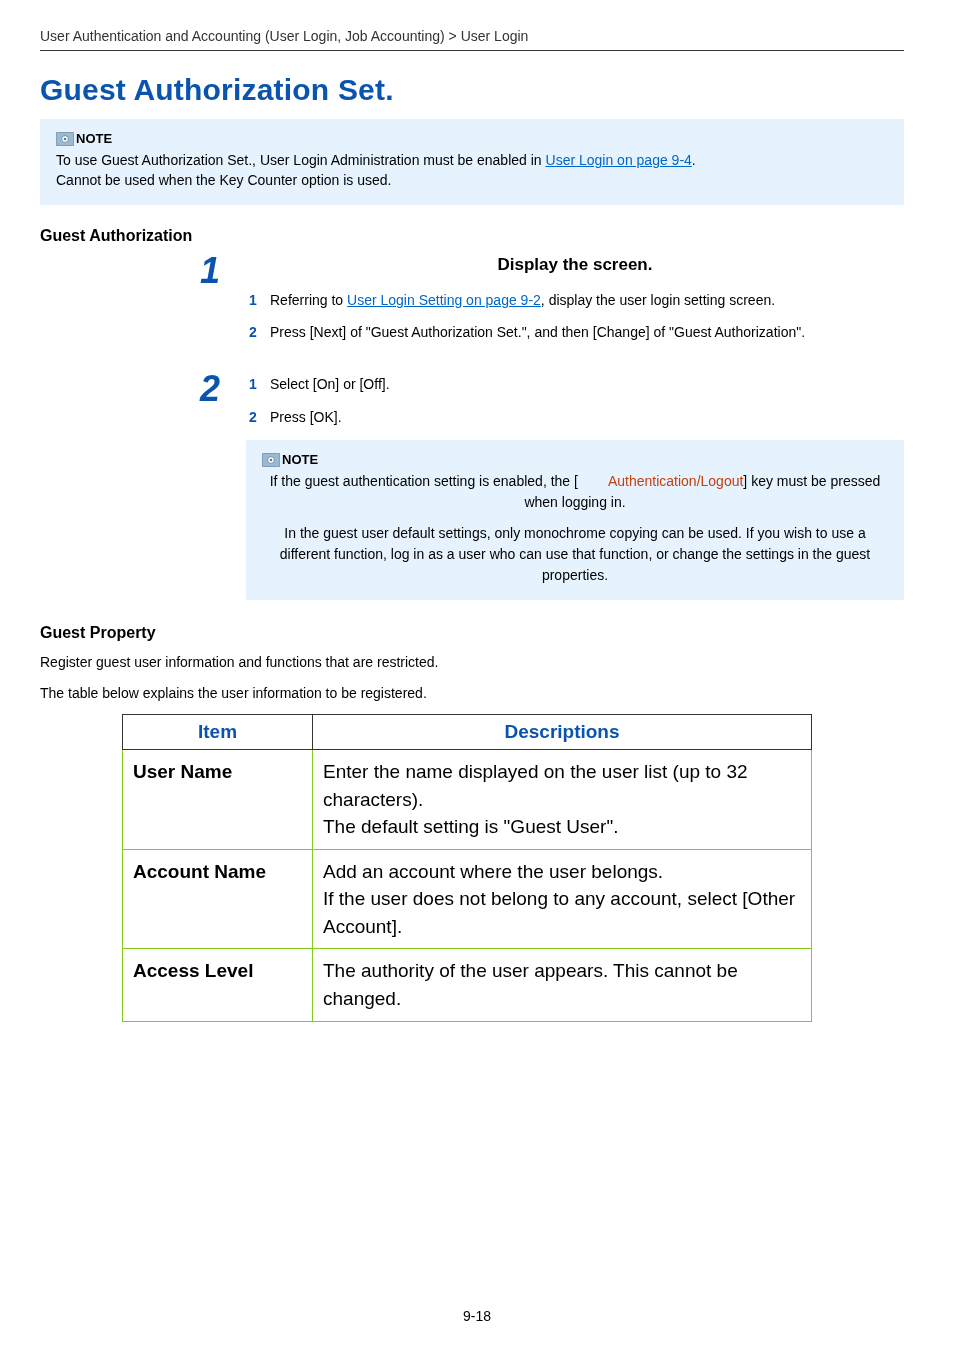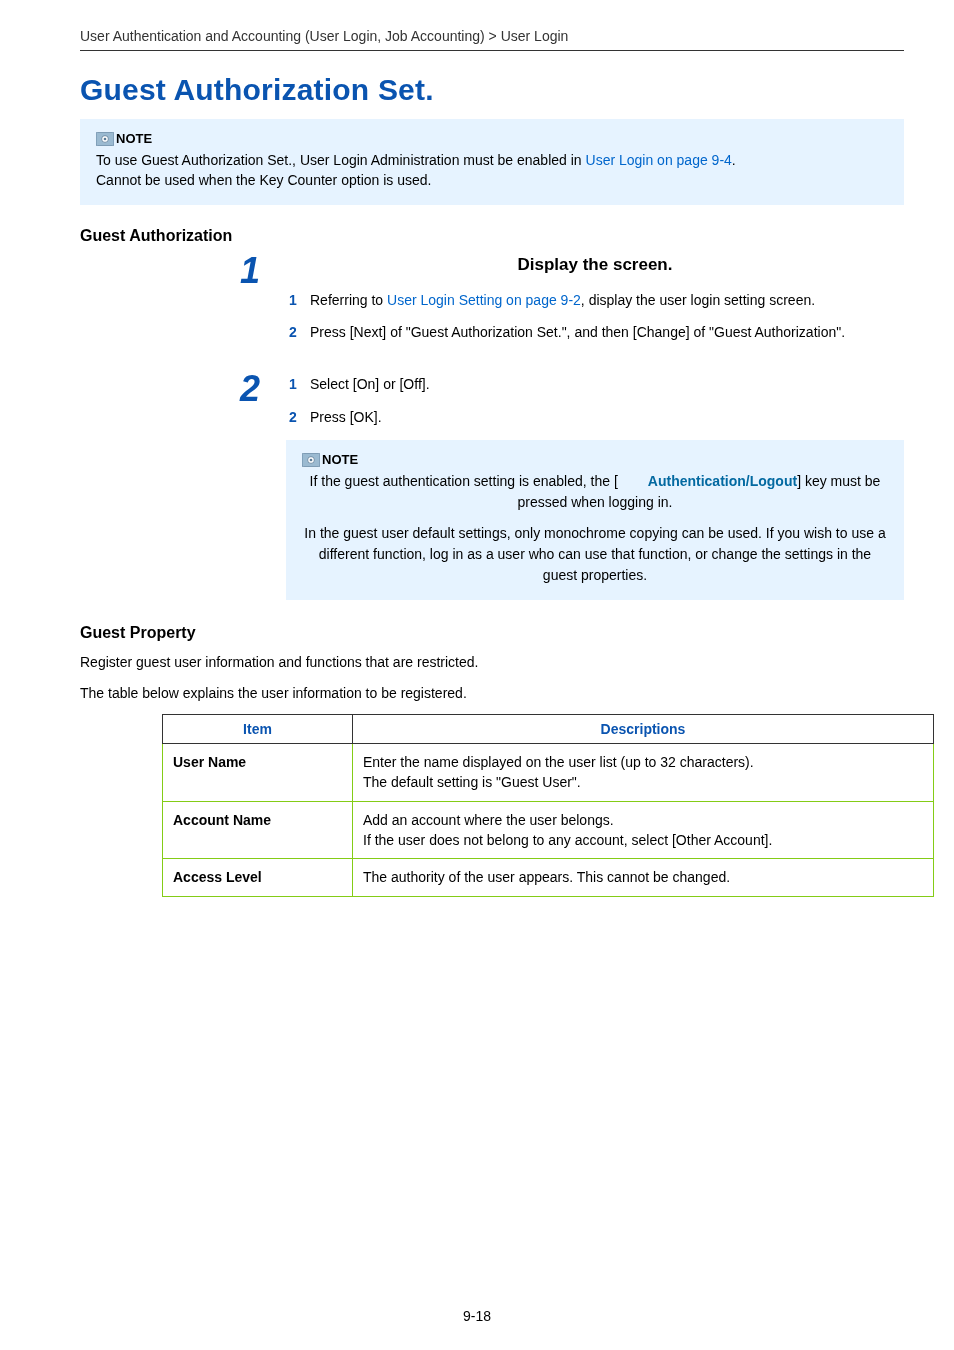--- a/index.html
+++ b/index.html
@@ -1,42 +1,42 @@
 <!DOCTYPE html>
 <html><head>
 <meta charset="utf-8">
 <style>
   * { box-sizing: border-box; margin: 0; padding: 0; }
   html, body { width: 954px; height: 1350px; background: #ffffff; font-family: Arial, Helvetica, sans-serif; color: #000; }
-  .page { padding: 28px 50px 0 80px; position: relative; height: 100%; }
+  .page { padding: 28px 50px 0 40px; position: relative; height: 100%; }
   .breadcrumb { font-size: 14px; color: #333; padding-bottom: 6px; }
   .hr { border: none; border-top: 1.5px solid #333; margin-bottom: 22px; }
   .h1 { font-size: 30px; font-weight: 800; color: #0a54b0; font-family: Arial, Helvetica, sans-serif; letter-spacing: 0.2px; margin-bottom: 12px; }
   .body-text { font-size: 14px; line-height: 1.45; color: #000; margin-bottom: 22px; }
   .note-box { background: #e6f3ff; padding: 12px 16px 14px 16px; margin-bottom: 22px; }
   .note-header { display: flex; align-items: center; gap: 2px; margin-bottom: 4px; }
   .note-icon { width: 18px; height: 14px; display: inline-flex; align-items: center; justify-content: center; }
   .note-icon svg { width: 18px; height: 14px; }
   .note-title { font-weight: bold; font-size: 13px; }
   .note-text { font-size: 14px; line-height: 1.45; }
-  .link { color: #0066cc; cursor: pointer; }
+  .link { color: #0066cc; text-decoration: underline; cursor: pointer; }
   .h2 { font-size: 16px; font-weight: bold; margin-bottom: 10px; }
   .body-text-sm { font-size: 14px; line-height: 1.5; margin-bottom: 10px; }
   .step-block { display: flex; gap: 18px; margin-left: 160px; margin-bottom: 20px; margin-top: 8px; }
   .step-num { font-size: 36px; font-weight: 900; color: #0a54b0; font-style: italic; font-family: Arial, Helvetica, sans-serif; line-height: 0.9; min-width: 28px; }
   .step-content { flex: 1; text-align: center; }
   .step-title { font-size: 17px; font-weight: 800; margin-bottom: 14px; font-family: Arial, Helvetica, sans-serif; }
   .sub-list { list-style: none; }
   .sub-item { display: flex; gap: 10px; font-size: 14px; line-height: 1.6; margin-bottom: 10px; }
   .sub-num { color: #0a54b0; font-weight: 800; min-width: 14px; }
   .inner-note { background: #e6f3ff; padding: 12px 16px 14px 16px; margin-top: 12px; }
   .inner-note .para { font-size: 14px; line-height: 1.5; margin-bottom: 10px; }
   .inner-note .para:last-child { margin-bottom: 0; }
-  .auth-key { color: #0369a1; font-weight: bold; margin-left: 30px; }
-  table.info { width: 772px; margin-left: 82px; border-collapse: collapse; font-size: 14px; margin-top: 8px; }
+  .auth-key { color: #c2410c; font-weight: normal; margin-left: 30px; }
+  table.info { width: 690px; margin-left: 82px; border-collapse: collapse; font-size: 19px; margin-top: 8px; }
   table.info th { background: #fff; color: #0a54b0; font-weight: bold; text-align: center; border: 1px solid #333; padding: 6px 8px; }
   table.info td { border: 1px solid #84cc16; padding: 8px 10px; vertical-align: top; line-height: 1.45; }
   table.info td.item { font-weight: bold; width: 190px; }
   .page-number { position: absolute; bottom: 26px; left: 0; right: 0; text-align: center; font-size: 14px; }
 </style>
 </head>
 <body>
 
 <div class="page">
   <div class="breadcrumb">User Authentication and Accounting (User Login, Job Accounting) &gt; User Login</div>

